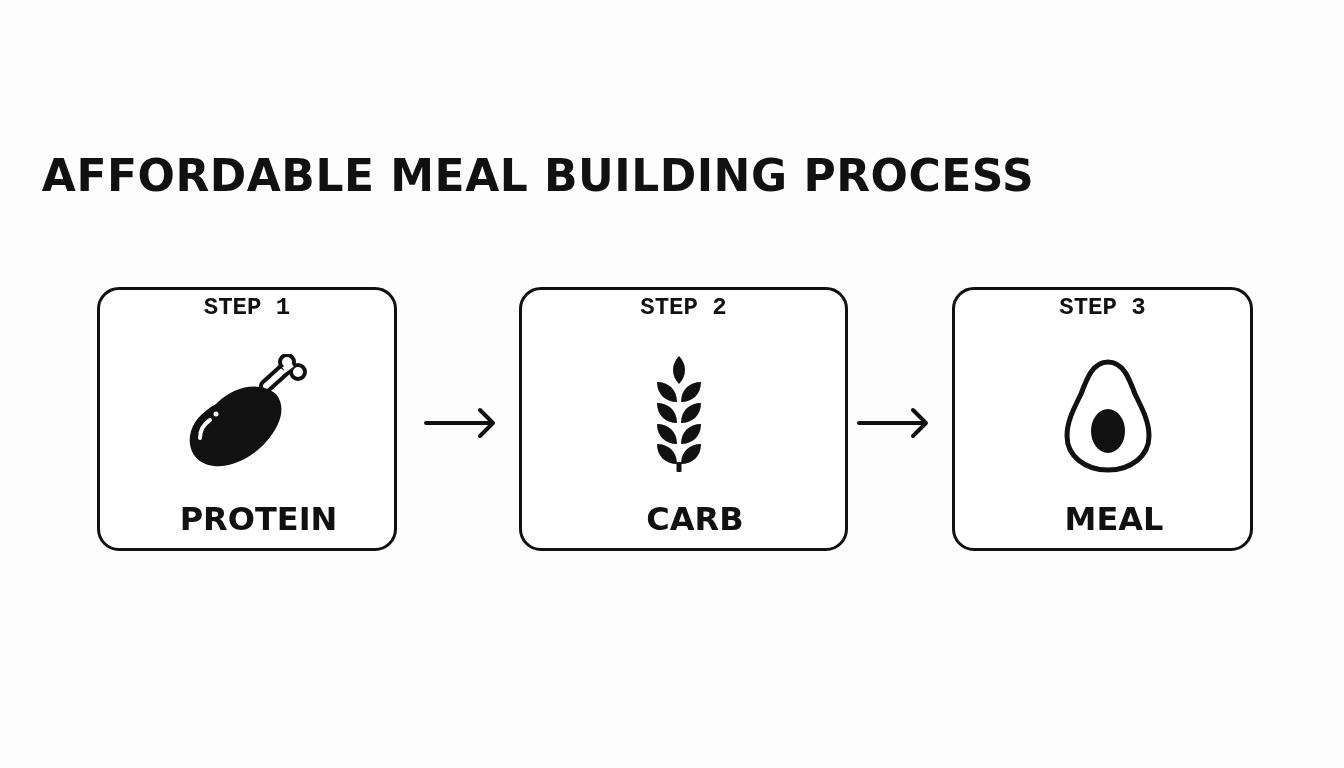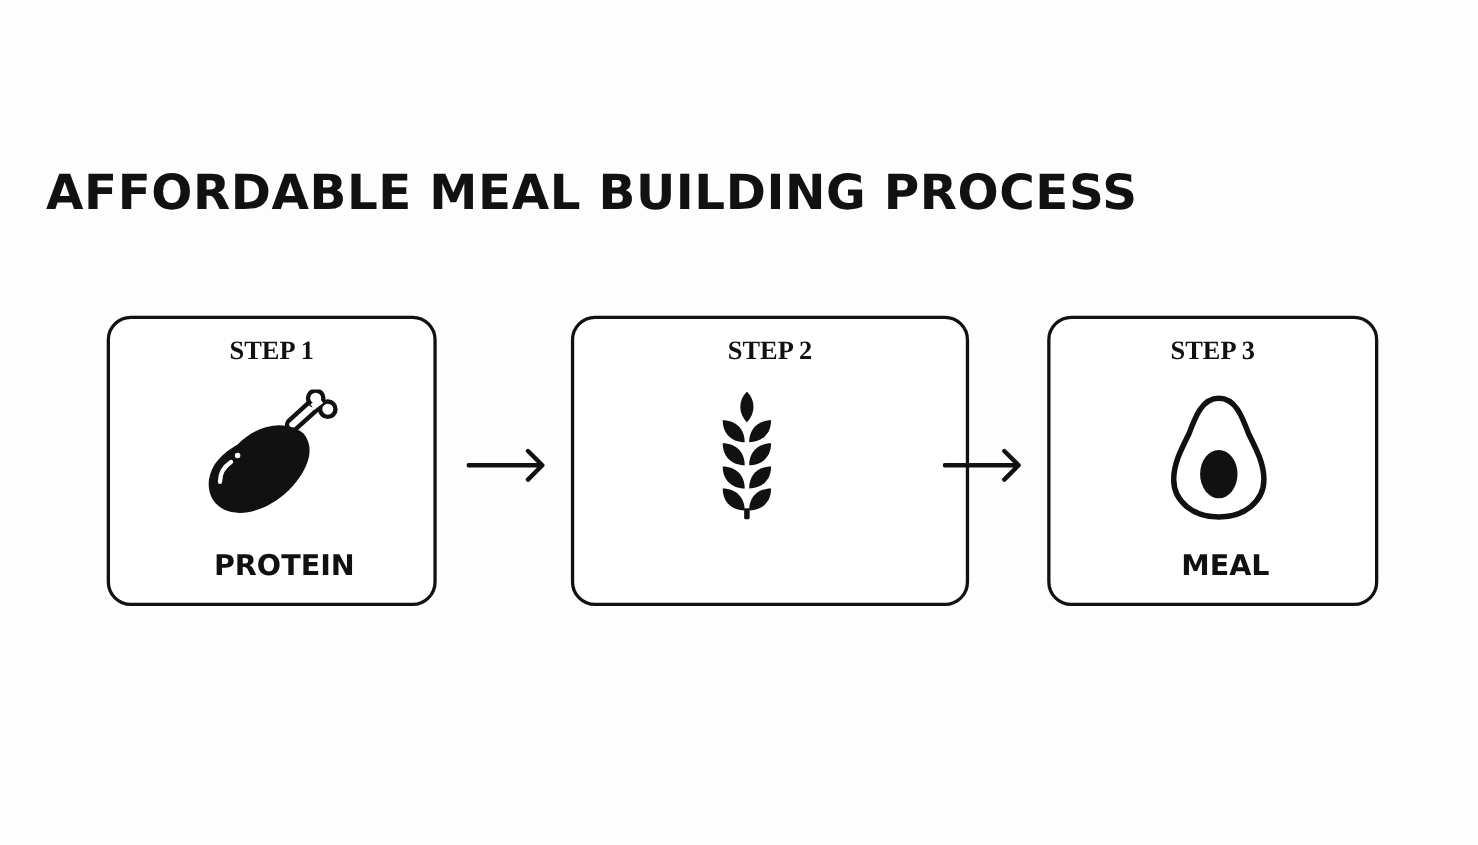--- a/index.html
+++ b/index.html
@@ -9,24 +9,24 @@
     }
     .title {
       position: absolute; top: 150px; left: 0; width: 1076px; text-align: center;
       font-size: 44px; font-weight: 700; letter-spacing: 0.5px; color: #111;
       font-family: "DejaVu Sans", sans-serif; transform: scaleX(1.0);
     }
     .box {
       position: absolute; top: 287px; height: 264px;
       border: 3.5px solid #111; border-radius: 22px; box-sizing: border-box; background: #fff;
     }
-    .step { position: absolute; top: 16px; left: 0; right: 0; text-align: center;
-      font-size: 24px; font-weight: 700; font-family: Liberation Serif, serif; }
+    .step { position: absolute; top: 4px; left: 0; right: 0; text-align: center;
+      font-size: 24px; font-weight: 700; font-family: Liberation Mono, monospace; }
     .label { position: absolute; top: 210px; left: 0; right: 0; text-align: center;
-      font-size: 26px; font-weight: 700; font-family: "DejaVu Sans", sans-serif; padding-left: 23px; }
+      font-size: 32px; font-weight: 700; font-family: "DejaVu Sans", sans-serif; padding-left: 23px; }
     .icon { position: absolute; }
     .arrow { position: absolute; top: 405px; }
   </style>
 </head>
 <body>
 
 <div class="title">AFFORDABLE MEAL BUILDING PROCESS</div>
 
 <div class="box" style="left:97px; width:300px;">
   <div class="step">STEP 1</div>
@@ -42,38 +42,39 @@
     <path d="M14 84 C14 76 18 70 24 66" stroke="#fff" stroke-width="4" stroke-linecap="round" fill="none"></path>
     <circle cx="30" cy="60" r="2.5" fill="#fff"></circle>
   </svg>
   <div class="label">PROTEIN</div>
 </div>
 
 <svg class="arrow" style="left:424px;" width="74" height="36" viewBox="0 0 74 36">
   <path d="M2 18 H68 M56 5 L69 18 L56 31" stroke="#111" stroke-width="4" fill="none" stroke-linecap="round" stroke-linejoin="round"></path>
 </svg>
 
-<div class="box" style="left:519px; width:362px;">
+<div class="box" style="left:519px; width:329px;">
   <div class="step">STEP 2</div>
   <svg class="icon" style="left:133px; top:66px;" width="48" height="118" viewBox="0 0 48 118">
     <g fill="#111">
       <path d="M24 0 C32 8 32 20 24 28 C16 20 16 8 24 0 Z"></path>
       <g id="pair">
         <path d="M22 46 C10 46 2 38 2 26 C14 26 22 34 22 46 Z"></path>
         <path d="M26 46 C38 46 46 38 46 26 C34 26 26 34 26 46 Z"></path>
       </g>
       <path d="M22 67 C10 67 2 59 2 47 C14 47 22 55 22 67 Z"></path>
       <path d="M26 67 C38 67 46 59 46 47 C34 47 26 55 26 67 Z"></path>
       <path d="M22 88 C10 88 2 80 2 68 C14 68 22 76 22 88 Z"></path>
       <path d="M26 88 C38 88 46 80 46 68 C34 68 26 76 26 88 Z"></path>
       <path d="M22 108 C10 108 2 100 2 88 C14 88 22 96 22 108 Z"></path>
       <path d="M26 108 C38 108 46 100 46 88 C34 88 26 96 26 108 Z"></path>
       <rect x="21.5" y="106" width="5" height="10" rx="1"></rect>
     </g>
   </svg>
+  <div class="label">CARB</div>
 </div>
 
 <svg class="arrow" style="left:857px;" width="74" height="36" viewBox="0 0 74 36">
   <path d="M2 18 H68 M56 5 L69 18 L56 31" stroke="#111" stroke-width="4" fill="none" stroke-linecap="round" stroke-linejoin="round"></path>
 </svg>
 
 <div class="box" style="left:952px; width:301px;">
   <div class="step">STEP 3</div>
   <svg class="icon" style="left:108px; top:68px;" width="90" height="116" viewBox="0 0 90 116">
     <path d="M45 4 C60 4 66 20 72 36 C80 52 86 64 86 78 C86 98 68 112 45 112 C22 112 4 98 4 78 C4 64 10 52 18 36 C24 20 30 4 45 4 Z" fill="#fff" stroke="#111" stroke-width="5"></path>

